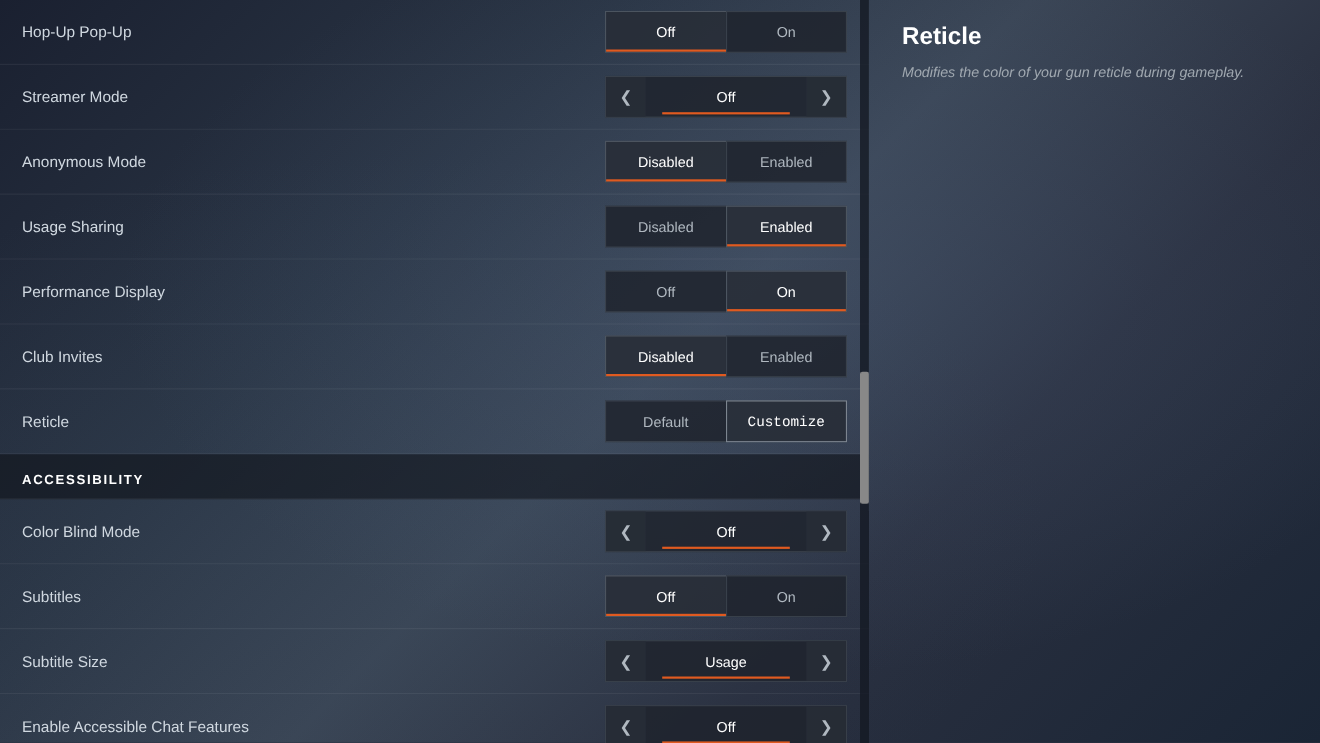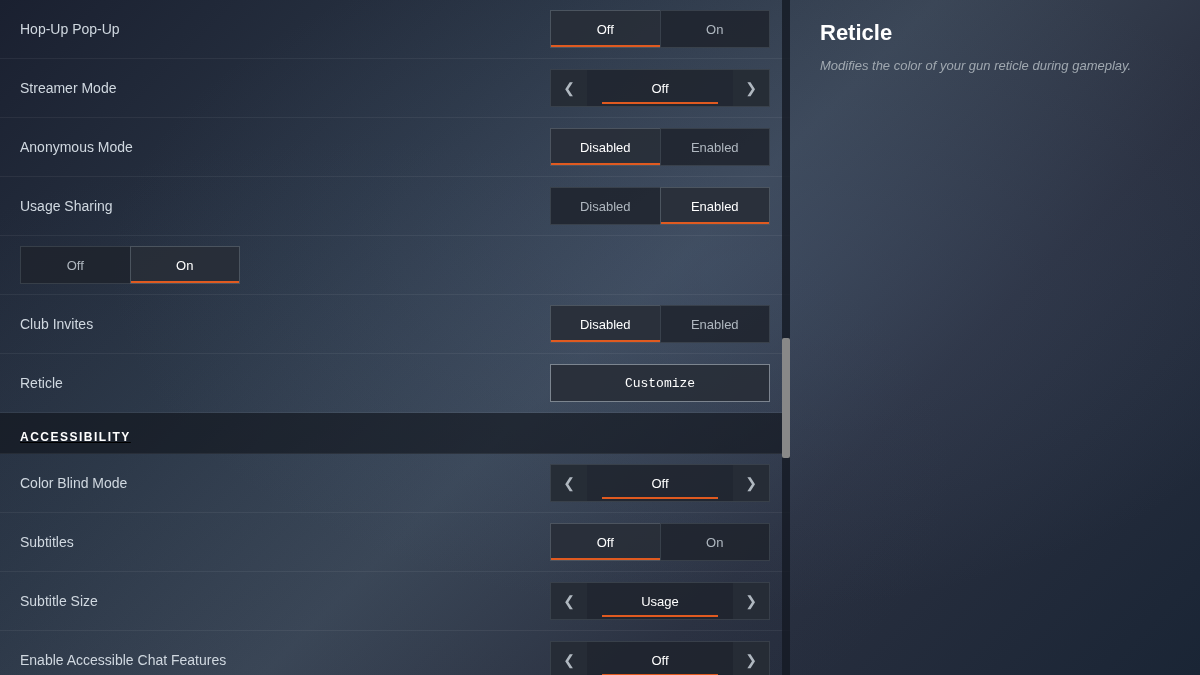--- a/index.html
+++ b/index.html
@@ -165,21 +165,20 @@
       right: 10%;
       height: 2px;
       background: #e05a20;
     }
 
     
     .section-header {
       padding: 14px 20px 8px 20px;
       background: rgba(15,18,25,0.6);
       border-bottom: 1px solid rgba(255,255,255,0.06);
-      text-decoration: underline;
     }
 
     .section-header-text {
       color: #ffffff;
       font-size: 12px;
       font-weight: 700;
       letter-spacing: 1.5px;
       text-transform: uppercase;
     }
 
@@ -282,37 +281,39 @@
 
       <div class="setting-row">
         <span class="setting-label">Usage Sharing</span>
         <div class="setting-control toggle-pair">
           <button class="toggle-btn">Disabled</button>
           <button class="toggle-btn active">Enabled</button>
         </div>
       </div>
 
       <div class="setting-row">
+        <span class="setting-label">Performance Display</span>
         <div class="setting-control toggle-pair">
           <button class="toggle-btn">Off</button>
           <button class="toggle-btn active">On</button>
         </div>
       </div>
 
       <div class="setting-row">
         <span class="setting-label">Club Invites</span>
         <div class="setting-control toggle-pair">
           <button class="toggle-btn active">Disabled</button>
           <button class="toggle-btn">Enabled</button>
         </div>
       </div>
 
       <div class="setting-row">
         <span class="setting-label">Reticle</span>
         <div class="setting-control toggle-pair reticle-pair">
+          <button class="toggle-btn">Default</button>
           <button class="toggle-btn active customize-btn">Customize</button>
         </div>
       </div>
 
       <div class="section-header">
         <span class="section-header-text">ACCESSIBILITY</span>
       </div>
 
       <div class="setting-row">
         <span class="setting-label">Color Blind Mode</span>

